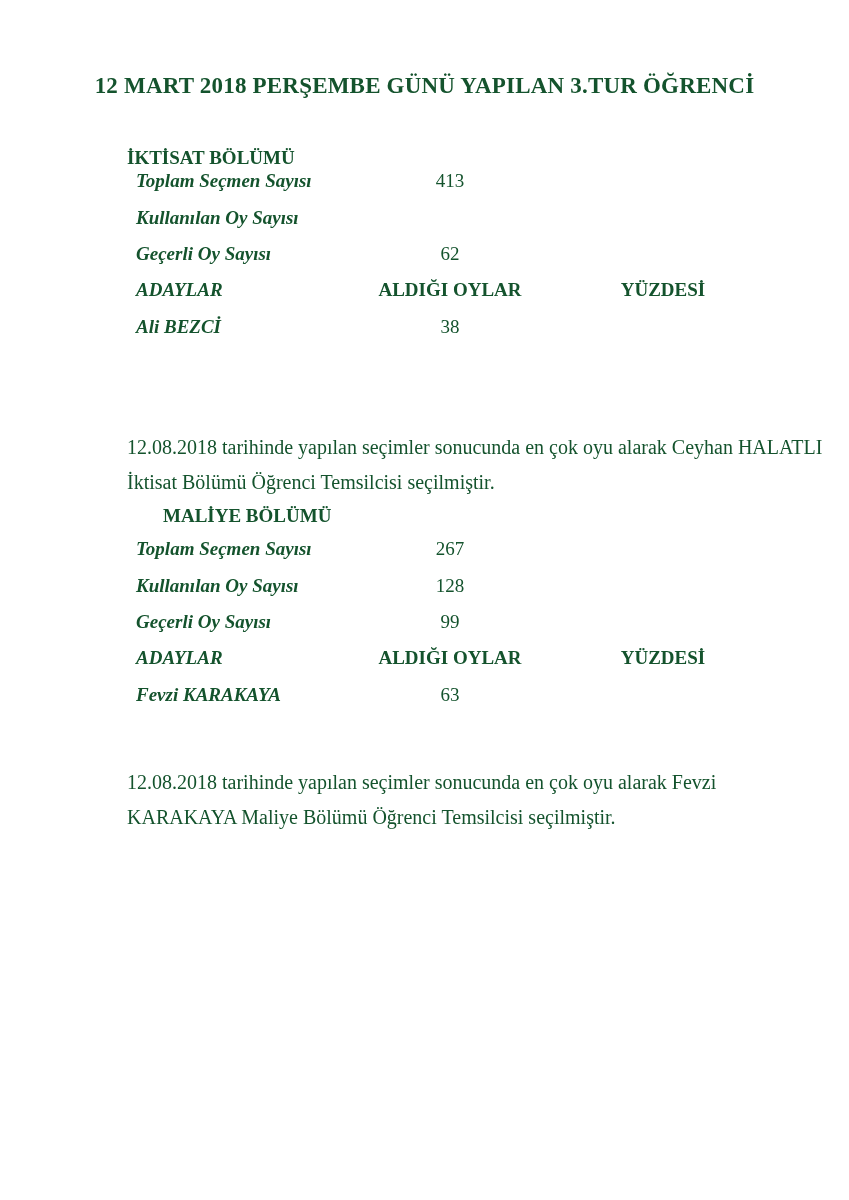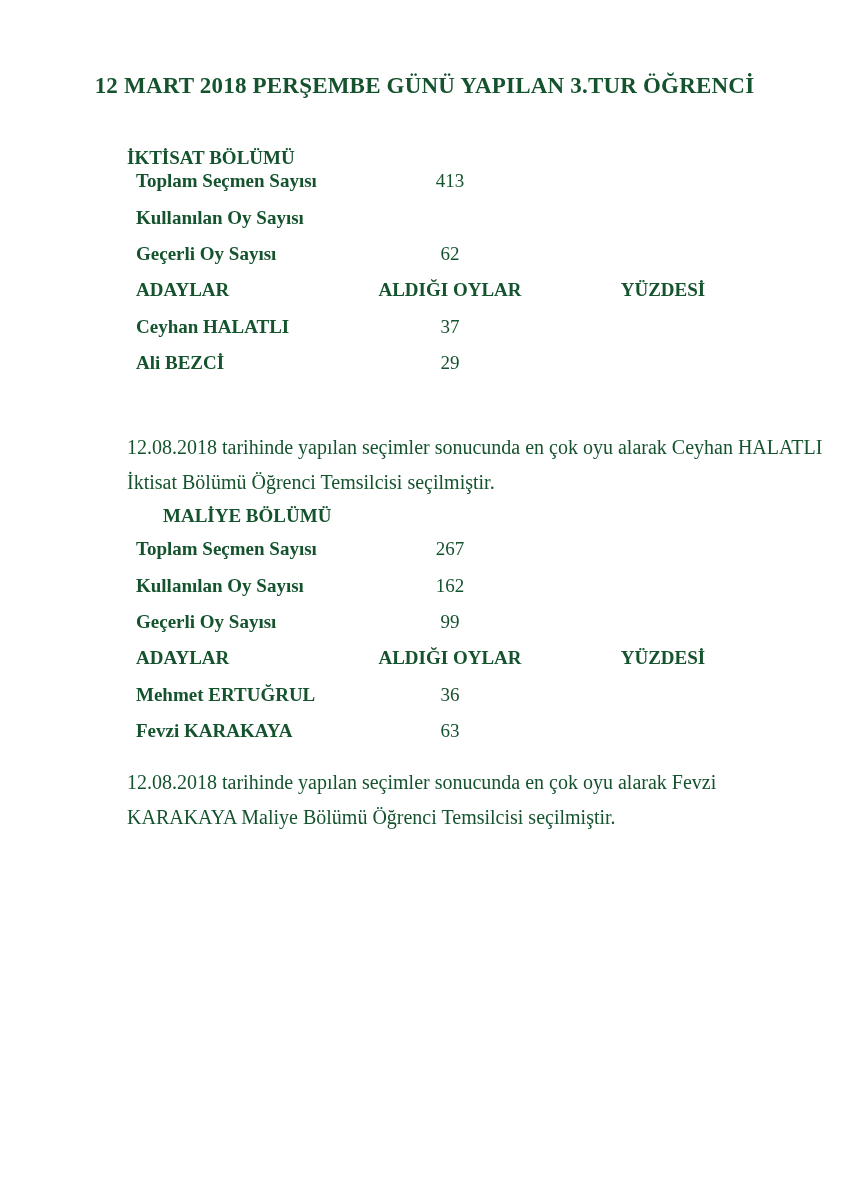--- a/index.html
+++ b/index.html
@@ -48,20 +48,21 @@
     height: 36.4px;
   }
   .lbl {
     position: absolute;
     left: 9px;
     top: 50%;
     transform: translateY(-50%);
     font-weight: bold;
     font-size: 19px;
     white-space: nowrap;
+    font-style: italic;
   }
   .val {
     position: absolute;
     left: 323px;
     top: 50%;
     transform: translate(-50%, -50%);
     font-size: 19px;
     white-space: nowrap;
   }
   .pct {
@@ -109,57 +110,47 @@
     <div class="trow">
       <span class="lbl">Geçerli Oy Sayısı</span>
       <span class="val">62</span>
     </div>
     <div class="trow hdr">
       <span class="lbl">ADAYLAR</span>
       <span class="val">ALDIĞI OYLAR</span>
       <span class="pct">YÜZDESİ</span>
     </div>
     <div class="trow">
-      <span class="lbl">Ceyhan HALATLI</span>
-      <span class="val">37</span>
-      <span class="pct"></span>
-    </div>
-    <div class="trow">
       <span class="lbl">Ali BEZCİ</span>
-      <span class="val">29</span>
+      <span class="val">38</span>
       <span class="pct"></span>
     </div>
   </div>
 
   <div class="note" id="note-1">12.08.2018 tarihinde yapılan seçimler sonucunda en çok oyu alarak Ceyhan HALATLI İktisat Bölümü Öğrenci Temsilcisi seçilmiştir.</div>
 
   <div class="sec-heading" id="heading-2">MALİYE BÖLÜMÜ</div>
 
   <div class="tbl" id="table-2">
     <div class="trow">
       <span class="lbl">Toplam Seçmen Sayısı</span>
       <span class="val">267</span>
     </div>
     <div class="trow">
       <span class="lbl">Kullanılan Oy Sayısı</span>
-      <span class="val">162</span>
+      <span class="val">128</span>
     </div>
     <div class="trow">
       <span class="lbl">Geçerli Oy Sayısı</span>
       <span class="val">99</span>
     </div>
     <div class="trow hdr">
       <span class="lbl">ADAYLAR</span>
       <span class="val">ALDIĞI OYLAR</span>
       <span class="pct">YÜZDESİ</span>
-    </div>
-    <div class="trow">
-      <span class="lbl">Mehmet ERTUĞRUL</span>
-      <span class="val">36</span>
-      <span class="pct"></span>
     </div>
     <div class="trow">
       <span class="lbl">Fevzi KARAKAYA</span>
       <span class="val">63</span>
       <span class="pct"></span>
     </div>
   </div>
 
   <div class="note" id="note-2">12.08.2018 tarihinde yapılan seçimler sonucunda en çok oyu alarak Fevzi KARAKAYA Maliye Bölümü Öğrenci Temsilcisi seçilmiştir.</div>
 

